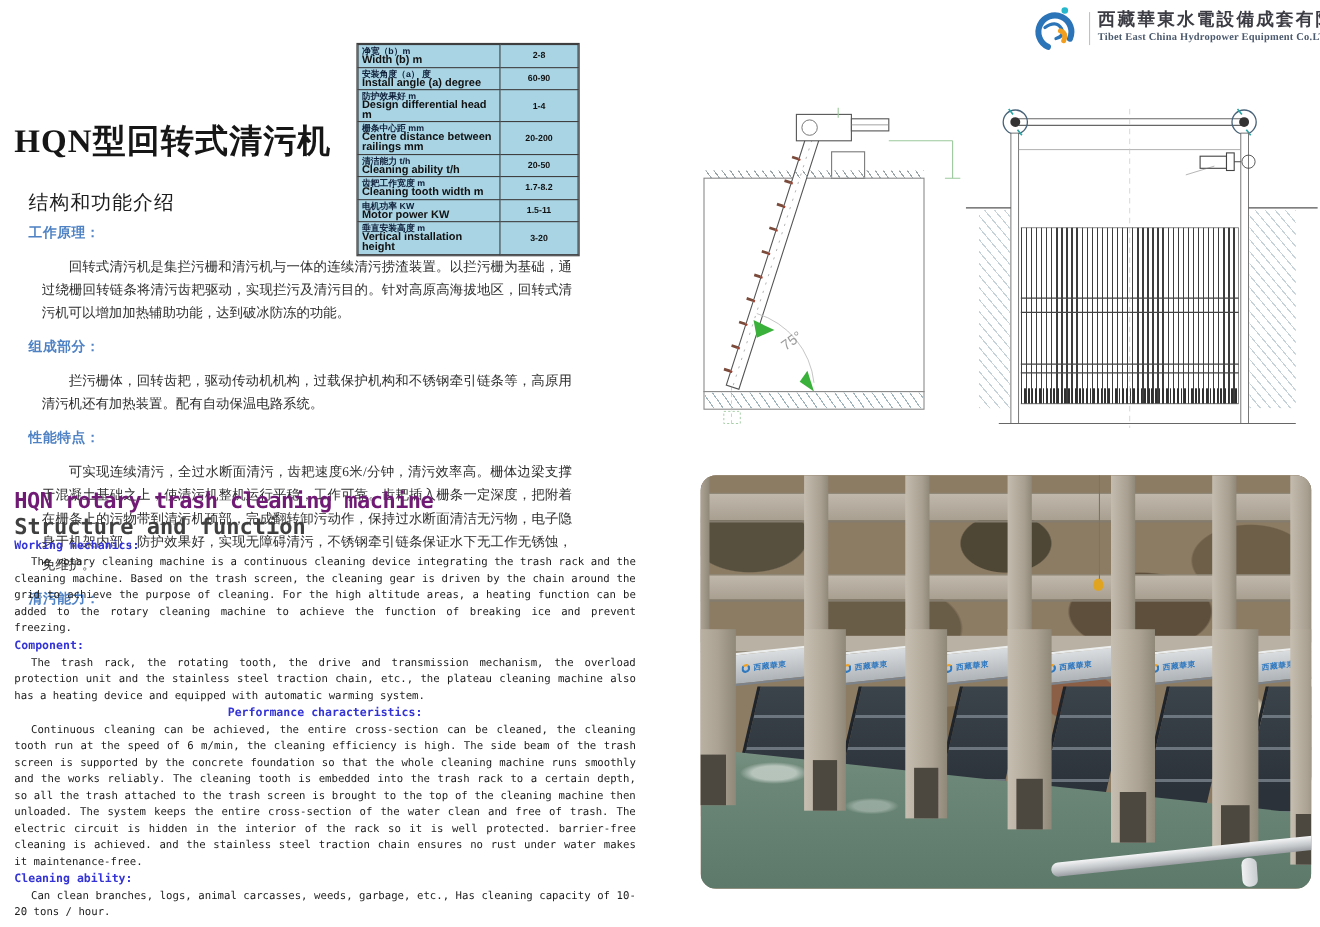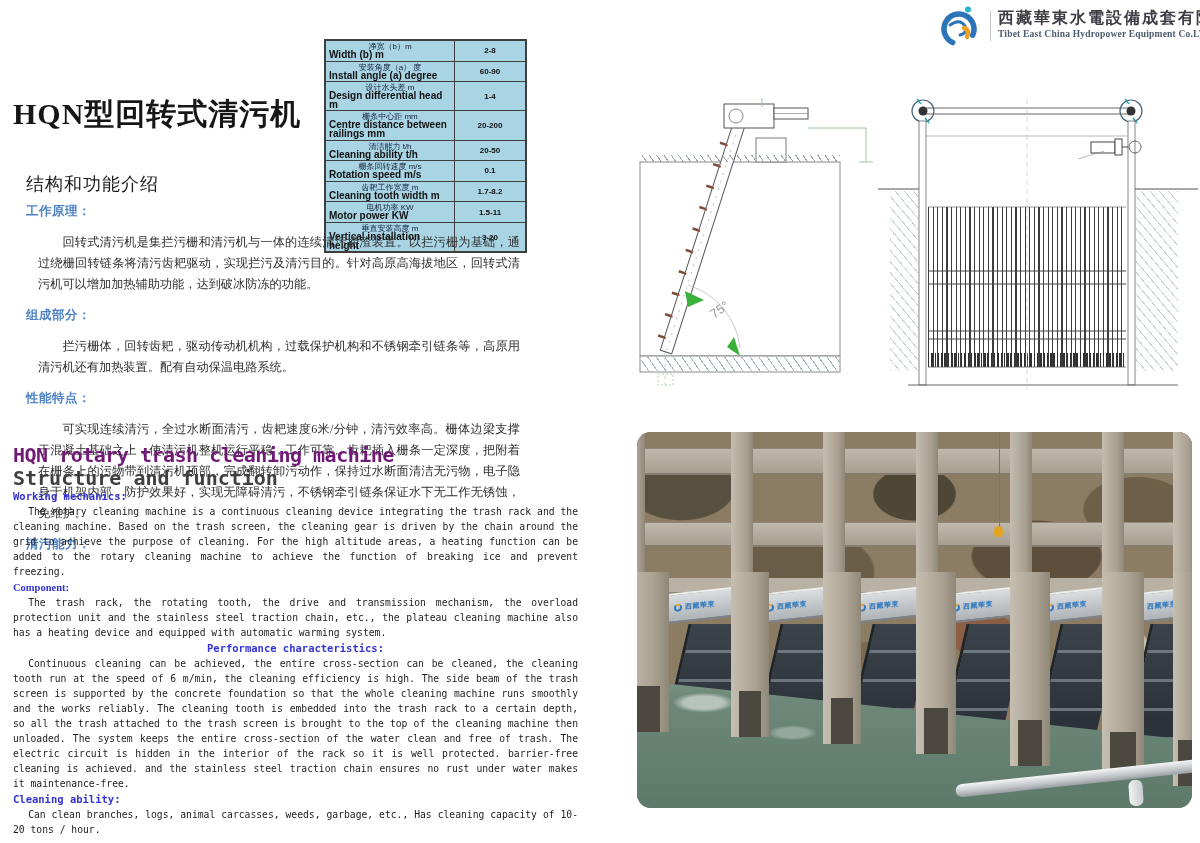--- a/index.html
+++ b/index.html
@@ -8,34 +8,34 @@
 
   
   .hdr-logo{position:absolute;left:936px;top:4px;width:50px;height:48px;}
   .hdr-div{position:absolute;left:990px;top:11px;width:1px;height:30px;background:#c0c0c6;}
   .co-cn{position:absolute;left:998px;top:8px;width:200px;font-family:"Liberation Serif","DejaVu Serif",serif;
          font-size:16px;font-weight:700;letter-spacing:2px;color:#3c3c44;white-space:nowrap;}
   .co-en{position:absolute;left:998px;top:29px;font-family:"Liberation Serif","DejaVu Serif",serif;
          font-size:9.5px;font-weight:700;color:#4c5a6e;letter-spacing:.2px;white-space:nowrap;}
 
   
-  .cn-title{position:absolute;left:13px;top:94px;font-family:"Liberation Serif","DejaVu Serif",serif;
+  .cn-title{position:absolute;left:13px;top:108px;font-family:"Liberation Serif","DejaVu Serif",serif;
             font-size:30px;font-weight:600;color:#161616;letter-spacing:1px;}
   .cn-wrap{position:absolute;left:26px;top:172px;width:506px;
            font-family:"Liberation Serif","DejaVu Serif",serif;}
   .cn-h1{font-size:18px;color:#1d1d1d;margin:0 0 7px 0;letter-spacing:1px;}
   .cnb-h{font-size:12.5px;font-weight:700;margin:5px 0 2px 0;letter-spacing:.5px;}
   .cnb-p{font-size:12.2px;color:#2e2e2e;line-height:21px;text-indent:2em;text-align:justify;margin:12px;}
 
   
   .spec{position:absolute;left:325px;top:40px;border-collapse:collapse;background:#a9d4e4;}
   .spec td{border:1px solid #3f3f3f;padding:1px 3px;vertical-align:middle;}
   .spec .lbl{width:122px;}
   .spec .val{width:64px;text-align:center;font-size:8px;font-weight:700;color:#101010;}
-  .lcn{font-size:8px;font-weight:400;color:#0e1e38;line-height:9px;text-align:center;}
+  .lcn{font-size:8px;font-weight:700;color:#0e1e38;line-height:9px;}
   .len{font-size:10px;font-weight:700;color:#111;line-height:8.6px;}
   .spec{outline:1px solid #3f3f3f;}
 
   
   .en-wrap{position:absolute;left:13px;top:443px;width:565px;
            font-family:"DejaVu Sans Mono","Liberation Mono",monospace;}
   .en-t{font-size:20px;font-weight:700;color:#701a75;line-height:24px;margin:0 0 2px 0;letter-spacing:-.5px;}
   .en-s{font-size:20px;font-weight:600;color:#404040;line-height:19px;margin:0 0 1px 0;}
   .enb-h{font-size:10.5px;font-weight:600;line-height:13px;margin:2px 0 1px 0;}
   .enb-p{font-size:9.7px;color:#1c1c1c;line-height:15px;text-align:justify;text-indent:2.6ch;margin:0;}
@@ -128,45 +128,38 @@
         </tr>
         <tr>
           <td class="lbl">
             <div class="lcn">安装角度（a） 度</div>
             <div class="len">Install angle (a) degree</div>
           </td>
           <td class="val">60-90</td>
         </tr>
         <tr>
           <td class="lbl">
-            <div class="lcn">设计水头差  m</div>
+            <div class="lcn">防护效果好  m</div>
             <div class="len">Design differential head m</div>
           </td>
           <td class="val">1-4</td>
         </tr>
         <tr>
           <td class="lbl">
             <div class="lcn">栅条中心距  mm</div>
             <div class="len">Centre distance between railings mm</div>
           </td>
           <td class="val">20-200</td>
         </tr>
         <tr>
           <td class="lbl">
             <div class="lcn">清洁能力  t/h</div>
             <div class="len">Cleaning ability t/h</div>
           </td>
           <td class="val">20-50</td>
-        </tr>
-        <tr>
-          <td class="lbl">
-            <div class="lcn">栅条回转速度  m/s</div>
-            <div class="len">Rotation speed m/s</div>
-          </td>
-          <td class="val">0.1</td>
         </tr>
         <tr>
           <td class="lbl">
             <div class="lcn">齿耙工作宽度  m</div>
             <div class="len">Cleaning tooth width m</div>
           </td>
           <td class="val">1.7-8.2</td>
         </tr>
         <tr>
           <td class="lbl">
@@ -197,21 +190,21 @@
         <div class="cnb-h" style="color: rgb(78, 130, 196);">清污能力：</div>
       </div>
   </div>
 
   <div class="en-wrap">
     <div class="en-t">HQN rotary trash cleaning machine</div>
     <div class="en-s">Structure and function</div>
     <div>
         <div class="enb-h" style="color: rgb(52, 52, 214);">Working mechanics:</div>
         <div class="enb-p">The rotary cleaning machine is a continuous cleaning device integrating the trash rack and the cleaning machine. Based on the trash screen, the cleaning gear is driven by the chain around the grid to achieve the purpose of cleaning. For the high altitude areas, a heating function can be added to the rotary cleaning machine to achieve the function of breaking ice and prevent freezing.</div>
-        <div class="enb-h" style="color: rgb(52, 52, 214); font-family: Liberation Serif, serif;">Component:</div>
+        <div class="enb-h" style="color: rgb(52, 52, 214);">Component:</div>
         <div class="enb-p">The trash rack, the rotating tooth, the drive and transmission mechanism, the overload protection unit and the stainless steel traction chain, etc., the plateau cleaning machine also has a heating device and equipped with automatic warming system.</div>
         <div class="enb-h" style="color: rgb(52, 52, 214); text-align: center;">Performance characteristics:</div>
         <div class="enb-p">Continuous cleaning can be achieved, the entire cross-section can be cleaned, the cleaning tooth run at the speed of 6 m/min, the cleaning efficiency is high. The side beam of the trash screen is supported by the concrete foundation so that the whole cleaning machine runs smoothly and the works reliably. The cleaning tooth is embedded into the trash rack to a certain depth, so all the trash attached to the trash screen is brought to the top of the cleaning machine then unloaded. The system keeps the entire cross-section of the water clean and free of trash. The electric circuit is hidden in the interior of the rack so it is well protected. barrier-free cleaning is achieved. and the stainless steel traction chain ensures no rust under water makes it maintenance-free.</div>
         <div class="enb-h" style="color: rgb(52, 52, 214);">Cleaning ability:</div>
         <div class="enb-p">Can clean branches, logs, animal carcasses, weeds, garbage, etc., Has cleaning capacity of 10-20 tons / hour.</div>
       </div>
   </div>
 
   <div class="draw d1">
     <svg width="250" height="300" viewBox="0 0 250 300">

